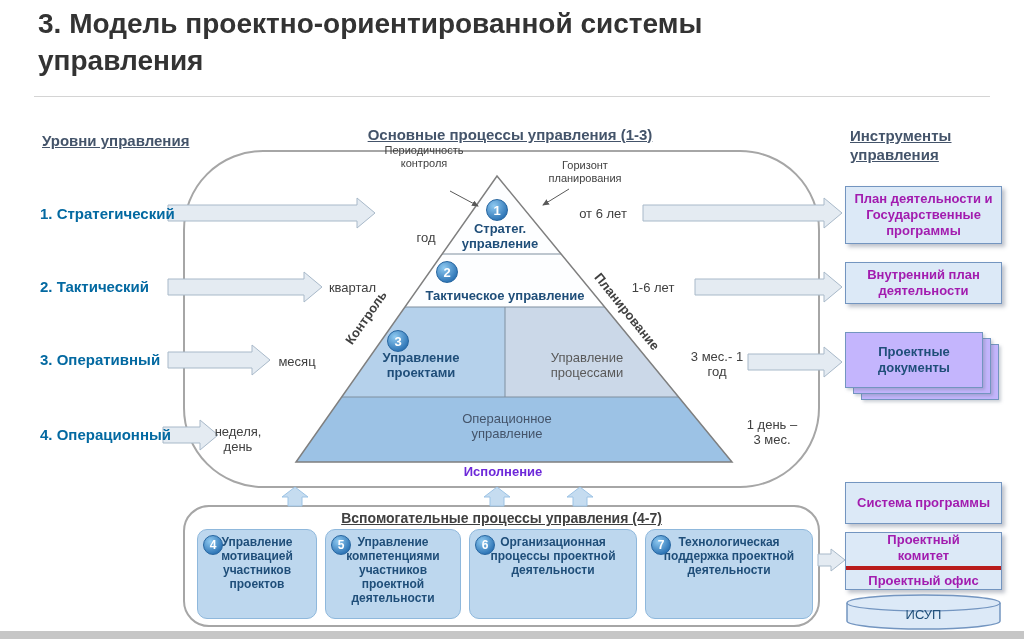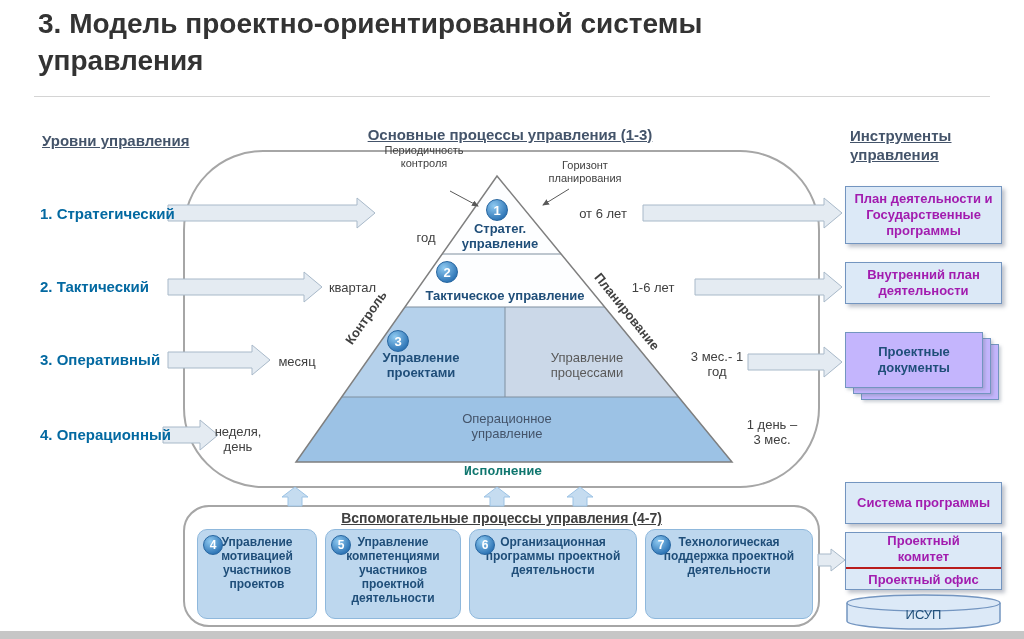--- a/index.html
+++ b/index.html
@@ -40,39 +40,39 @@
   }
   .numc.in-aux{position:absolute;left:5px;top:5px;}
   .numc.on-pyr{position:absolute;width:22px;height:22px;font-size:13px;z-index:3;}
   .layer{position:absolute;left:0;top:0;z-index:2;pointer-events:none;}
   .pyr-txt{
     position:absolute;z-index:3;text-align:center;font-size:13px;line-height:15px;
     font-weight:bold;color:#1F4E79;
   }
   .pyr-txt.gray{color:#595959;font-weight:normal;}
   .pyr-txt.slate{color:#44546A;font-weight:normal;}
-  .pyr-txt.dark{color:#0f766e;font-family:Liberation Mono, monospace;}
+  .pyr-txt.dark{color:#6d28d9;}
   .small-lbl{
     position:absolute;z-index:3;font-size:13px;line-height:15px;color:#404040;text-align:center;
   }
   .tiny-lbl{
     position:absolute;z-index:3;font-size:11px;line-height:13px;color:#404040;text-align:center;
   }
   .edge-lbl{
     position:absolute;z-index:3;font-size:13px;font-weight:bold;color:#404040;text-align:center;
   }
   .toolbox{
     position:absolute;z-index:3;background:#DCE9F7;border:1.5px solid #7395C0;
     box-shadow:3px 3px 4px rgba(110,120,140,0.45);
     color:#a21caf;font-weight:bold;font-size:13px;line-height:16px;text-align:center;
     display:flex;align-items:center;justify-content:center;box-sizing:border-box;padding:2px 6px;
   }
   .toolbox.split{flex-direction:column;padding:0;}
   .toolbox.split .cell-top{flex:1;display:flex;align-items:center;justify-content:center;padding:2px 18px;}
-  .toolbox.split .cell-bottom{border-top:2px solid #b91c1c;width:100%;padding:3px 0 4px 0;}
+  .toolbox.split .cell-bottom{border-top:4px solid #b91c1c;width:100%;padding:3px 0 4px 0;}
   .docstack{position:absolute;left:845px;top:332px;width:160px;height:72px;z-index:3;}
   .sheet{
     position:absolute;width:138px;height:56px;background:#c4b5fd;border:1.5px solid #7395C0;
     box-sizing:border-box;box-shadow:2px 2px 3px rgba(110,120,140,0.35);
   }
   .sheet.s3{left:16px;top:12px;}
   .sheet.s2{left:8px;top:6px;}
   .sheet.s1{left:0;top:0;display:flex;align-items:center;justify-content:center;
     color:#1F4E79;font-weight:bold;font-size:13px;line-height:16px;text-align:center;}
   .cyl{position:absolute;left:845px;top:594px;width:157px;height:36px;z-index:3;}
@@ -108,21 +108,21 @@
     <div class="aux-box" style="left:12px;width:120px;">
       <div class="numc in-aux">4</div>
       <div>Управление мотивацией участников проектов</div>
     </div>
     <div class="aux-box" style="left:140px;width:136px;">
       <div class="numc in-aux">5</div>
       <div>Управление компетенциями участников проектной деятельности</div>
     </div>
     <div class="aux-box" style="left:284px;width:168px;">
       <div class="numc in-aux">6</div>
-      <div>Организационная программы проектной деятельности</div>
+      <div>Организационная процессы проектной деятельности</div>
     </div>
     <div class="aux-box" style="left:460px;width:168px;">
       <div class="numc in-aux">7</div>
       <div>Технологическая поддержка проектной деятельности</div>
     </div>
   </div>
 
   <svg class="layer" width="1024" height="639" viewBox="0 0 1024 639">
     <defs>
       <marker id="ah" markerWidth="8" markerHeight="8" refX="6" refY="3" orient="auto">

